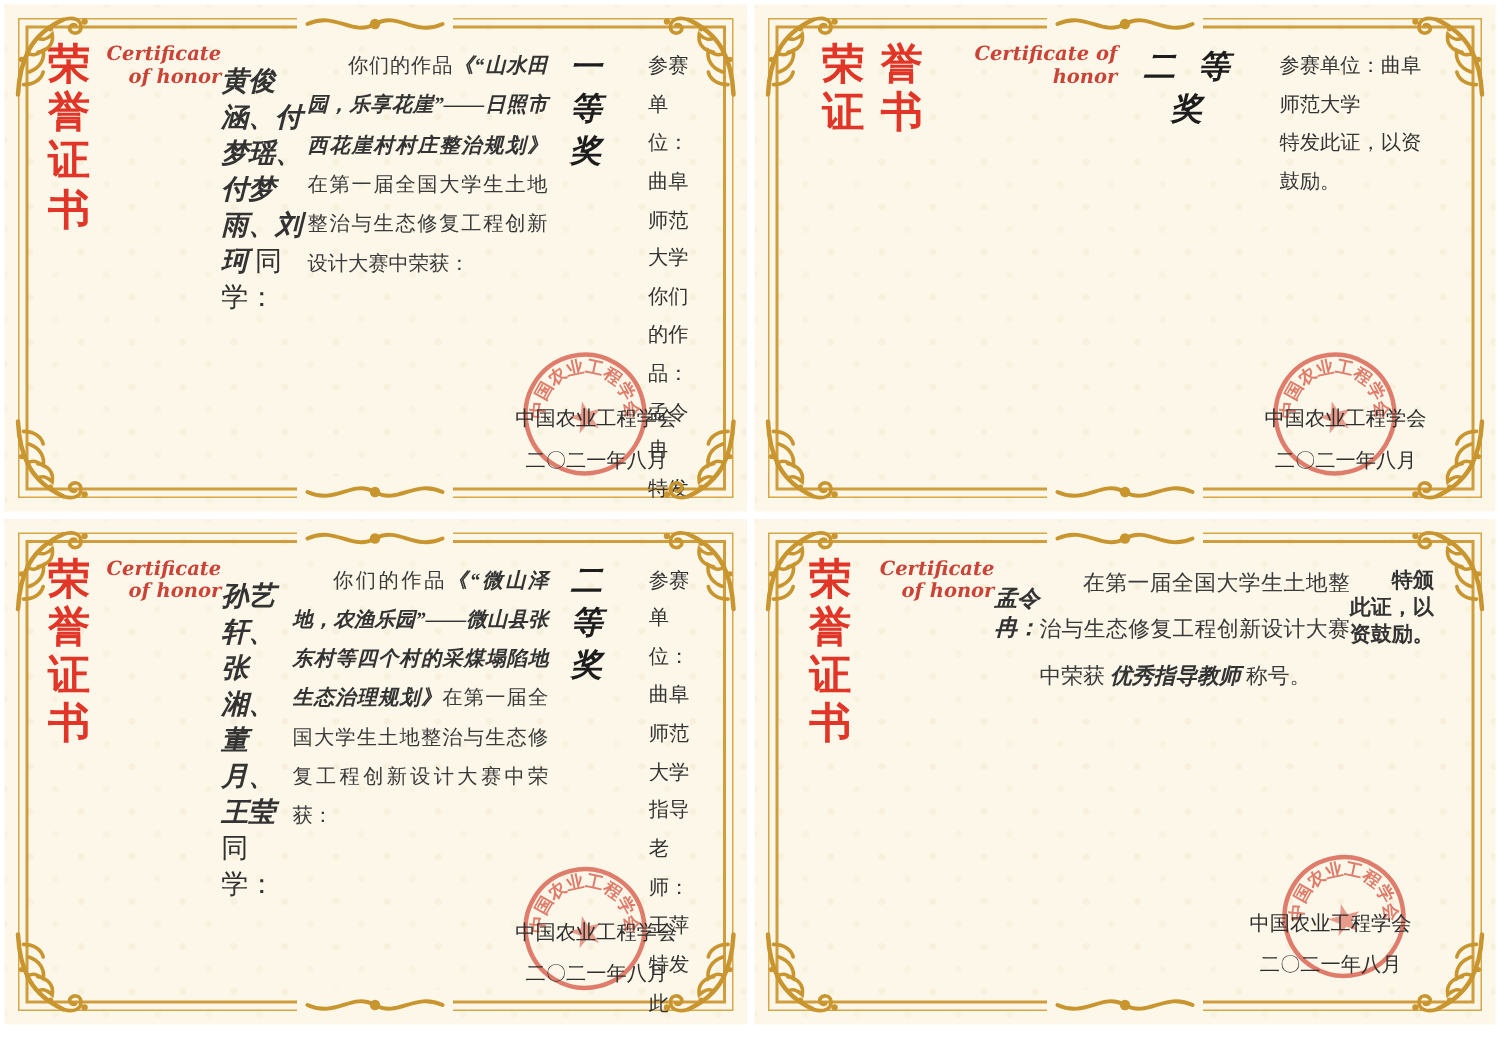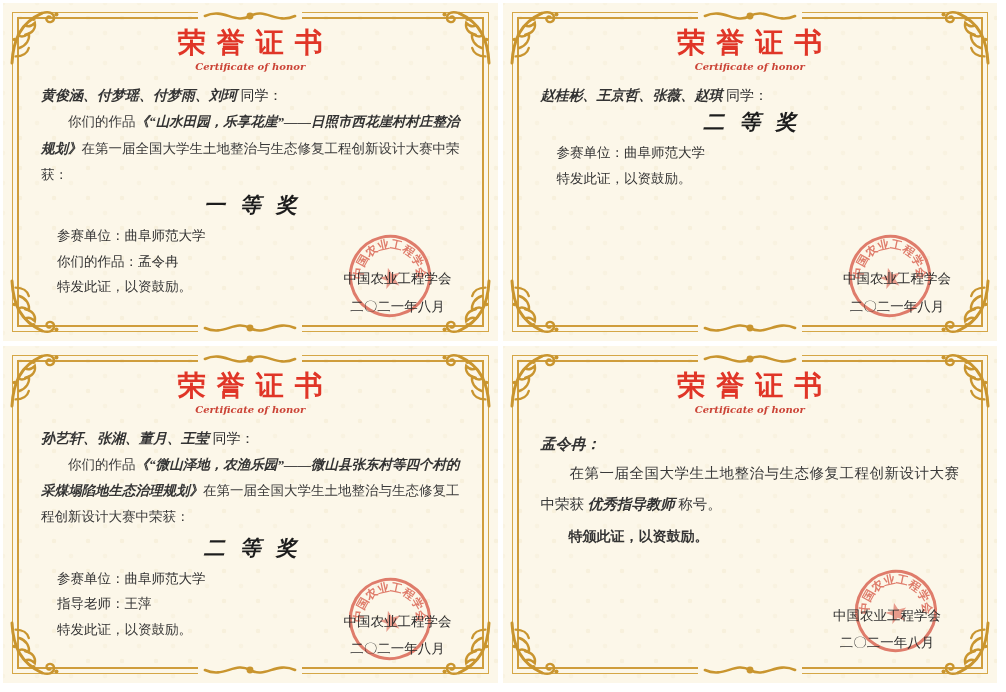--- a/index.html
+++ b/index.html
@@ -14,28 +14,28 @@
   .frame-inner{position:absolute;inset:14px;border:2px solid #cf9d3c;pointer-events:none;}
   .corner{position:absolute;width:60px;height:60px;z-index:3;}
   .corner.tl{top:3px;left:3px;}
   .corner.tr{top:3px;right:3px;transform:scaleX(-1);}
   .corner.bl{bottom:3px;left:3px;transform:scaleY(-1);}
   .corner.br{bottom:3px;right:3px;transform:scale(-1,-1);}
   .edge-orn{position:absolute;left:50%;transform:translateX(-50%);width:104px;height:22px;z-index:2;}
   .edge-orn.top{top:2px;}
   .edge-orn.bottom{bottom:2px;transform:translateX(-50%) scaleY(-1);}
 
-  .content{position:absolute;inset:0;padding:24px 38px 0 38px;box-sizing:border-box;
-           display:flex;flex-direction:column;z-index:1;}
+  .content{position:absolute;inset:0;padding:24px 38px 0 18px;box-sizing:border-box;
+           display:flex;flex-direction:row;z-index:1;}
   .title{text-align:center;color:#e03527;font-size:28px;font-weight:700;
          letter-spacing:11px;padding-left:11px;line-height:1.15;
          font-family:"Liberation Sans","DejaVu Sans",sans-serif;}
-  .subtitle{text-align:center;color:#cb4336;font-size:10px;font-style:italic;
+  .subtitle{text-align:right;color:#cb4336;font-size:13px;font-style:italic;
             font-weight:700;margin-top:2px;font-family:"DejaVu Serif",serif;}
-  .recipients{margin-top:15px;font-size:14px;color:#2f2f2f;}
+  .recipients{margin-top:15px;font-size:18px;color:#2f2f2f;}
   .script{font-style:italic;font-weight:700;color:#333;}
   .plain{font-weight:400;}
   .body-par{margin:4px 0 0 0;font-size:13.5px;color:#3a3a3a;line-height:1.95;
             text-align:justify;text-indent:2em;}
   .award{text-align:center;margin-top:3px;font-size:21px;font-weight:700;
          letter-spacing:15px;padding-left:15px;color:#1d1d1d;font-style:italic;}
   .info{margin:4px 0 0 16px;font-size:13.5px;color:#333;line-height:1.9;}
   .issuer{position:absolute;right:46px;bottom:20px;text-align:center;
           font-size:13.5px;color:#2e2e2e;line-height:2.05;z-index:2;}
   .seal{position:absolute;left:344px;top:230px;width:86px;height:86px;z-index:0;
@@ -232,21 +232,20 @@
           <path id="arc1" d="M50,50 m-32,0 a32,32 0 1,1 64,0 a32,32 0 1,1 -64,0"></path>
         </defs>
       <circle cx="50" cy="50" r="46" fill="none" stroke="#d96250" stroke-width="3.5"></circle>
       <path d="M50 40 l3 9 9.5 0 -7.7 5.6 3 9 -7.8-5.6 -7.8 5.6 3-9 -7.7-5.6 9.5 0 Z" fill="#d96250" opacity="0.75"></path>
       <text font-size="13.5" fill="#d96250" font-weight="bold"><textPath href="#arc1" startOffset="2%">中国农业工程学会</textPath></text>
     </svg>
 
     <div class="content">
       <div class="title">荣誉证书</div>
       <div class="subtitle">Certificate of honor</div>
-      <div class="recipients"><span class="script">赵桂彬、王京哲、张薇、赵琪</span><span class="plain"> 同学：</span></div>
       <div class="award">二等奖</div>
       <div class="info">
         <div>参赛单位：曲阜师范大学</div>
         <div>特发此证，以资鼓励。</div>
       </div>
     </div>
     <div class="issuer">
       <div>中国农业工程学会</div>
       <div>二〇二一年八月</div>
     </div>

